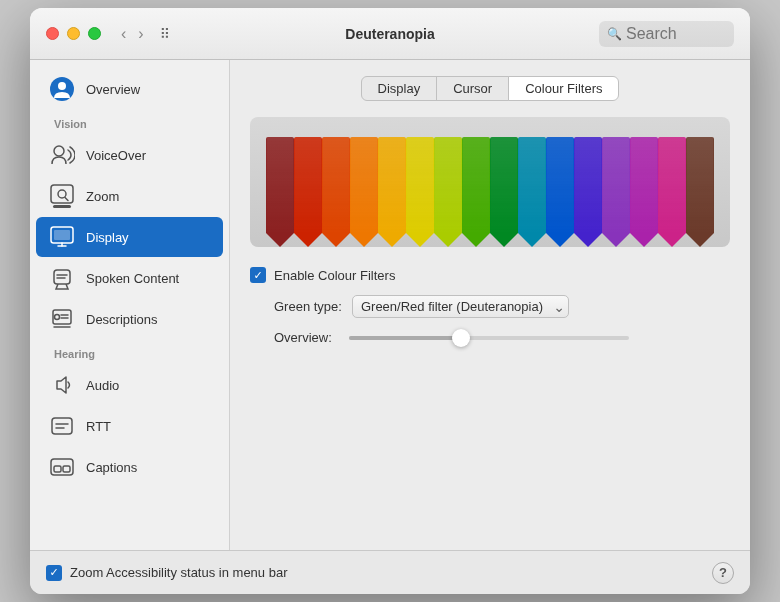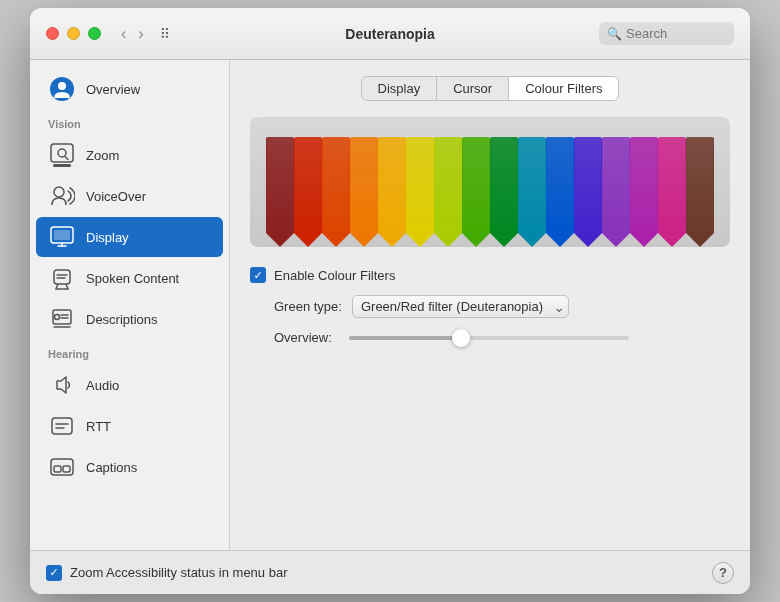--- a/index.html
+++ b/index.html
@@ -76,21 +76,21 @@
       border-radius: 6px;
       padding: 4px 8px;
       gap: 4px;
       min-width: 130px;
     }
     .search-icon { color: #888; font-size: 12px; }
     .search-input {
       background: none;
       border: none;
       outline: none;
-      font-size: 13px;
+      font-size: 16px;
       color: #888;
       width: 100px;
     }
     .content {
       display: flex;
       height: 490px;
     }
     .sidebar {
       width: 200px;
       background: #f0f0f0;
@@ -120,21 +120,21 @@
       font-size: 20px;
       flex-shrink: 0;
     }
     .sidebar-item-label {
       font-size: 13px;
       color: #333;
     }
     .sidebar-section-header {
       font-size: 11px;
       color: #888;
-      padding: 8px 18px 4px;
+      padding: 8px 24px 4px;
       font-weight: 600;
     }
     .main {
       flex: 1;
       padding: 16px 20px;
       display: flex;
       flex-direction: column;
     }
     .tabs {
       display: flex;
@@ -359,39 +359,39 @@
           </svg>
         </div>
         <span class="sidebar-item-label">Overview</span>
       </div>
 
       <div class="sidebar-section-header">Vision</div>
 
       <div class="sidebar-item">
         <div class="sidebar-item-icon">
           <svg class="icon-svg" viewBox="0 0 26 26">
+            <circle cx="10" cy="9" r="5" fill="none" stroke="#555" stroke-width="1.5"></circle>
+            <path d="M3 22 Q3 15 10 15 Q17 15 17 22" fill="none" stroke="#555" stroke-width="1.5"></path>
+            <path d="M19 8 Q22 10 22 13 Q22 16 19 18" stroke="#555" stroke-width="1.5" fill="none" stroke-linecap="round"></path>
+            <path d="M21 5 Q26 8 26 13 Q26 18 21 21" stroke="#555" stroke-width="1.5" fill="none" stroke-linecap="round"></path>
+          </svg>
+        </div>
+        <span class="sidebar-item-label">VoiceOver</span>
+      </div>
+
+      <div class="sidebar-item">
+        <div class="sidebar-item-icon">
+          <svg class="icon-svg" viewBox="0 0 26 26">
             <rect x="2" y="2" width="22" height="18" rx="3" fill="none" stroke="#555" stroke-width="1.5"></rect>
             <circle cx="13" cy="11" r="4" fill="none" stroke="#555" stroke-width="1.5"></circle>
             <line x1="16" y1="14.5" x2="19" y2="17.5" stroke="#555" stroke-width="1.5" stroke-linecap="round"></line>
             <rect x="4" y="22" width="18" height="3" rx="1.5" fill="#555"></rect>
           </svg>
         </div>
         <span class="sidebar-item-label">Zoom</span>
-      </div>
-
-      <div class="sidebar-item">
-        <div class="sidebar-item-icon">
-          <svg class="icon-svg" viewBox="0 0 26 26">
-            <circle cx="10" cy="9" r="5" fill="none" stroke="#555" stroke-width="1.5"></circle>
-            <path d="M3 22 Q3 15 10 15 Q17 15 17 22" fill="none" stroke="#555" stroke-width="1.5"></path>
-            <path d="M19 8 Q22 10 22 13 Q22 16 19 18" stroke="#555" stroke-width="1.5" fill="none" stroke-linecap="round"></path>
-            <path d="M21 5 Q26 8 26 13 Q26 18 21 21" stroke="#555" stroke-width="1.5" fill="none" stroke-linecap="round"></path>
-          </svg>
-        </div>
-        <span class="sidebar-item-label">VoiceOver</span>
       </div>
 
       <div class="sidebar-item active">
         <div class="sidebar-item-icon">
           <svg class="icon-svg" viewBox="0 0 26 26">
             <rect x="2" y="3" width="22" height="16" rx="2.5" fill="none" stroke="white" stroke-width="1.5"></rect>
             <line x1="9" y1="22" x2="17" y2="22" stroke="white" stroke-width="1.5" stroke-linecap="round"></line>
             <line x1="13" y1="19" x2="13" y2="22" stroke="white" stroke-width="1.5" stroke-linecap="round"></line>
             <rect x="5" y="6" width="16" height="10" rx="1" fill="white" opacity="0.3"></rect>
           </svg>

